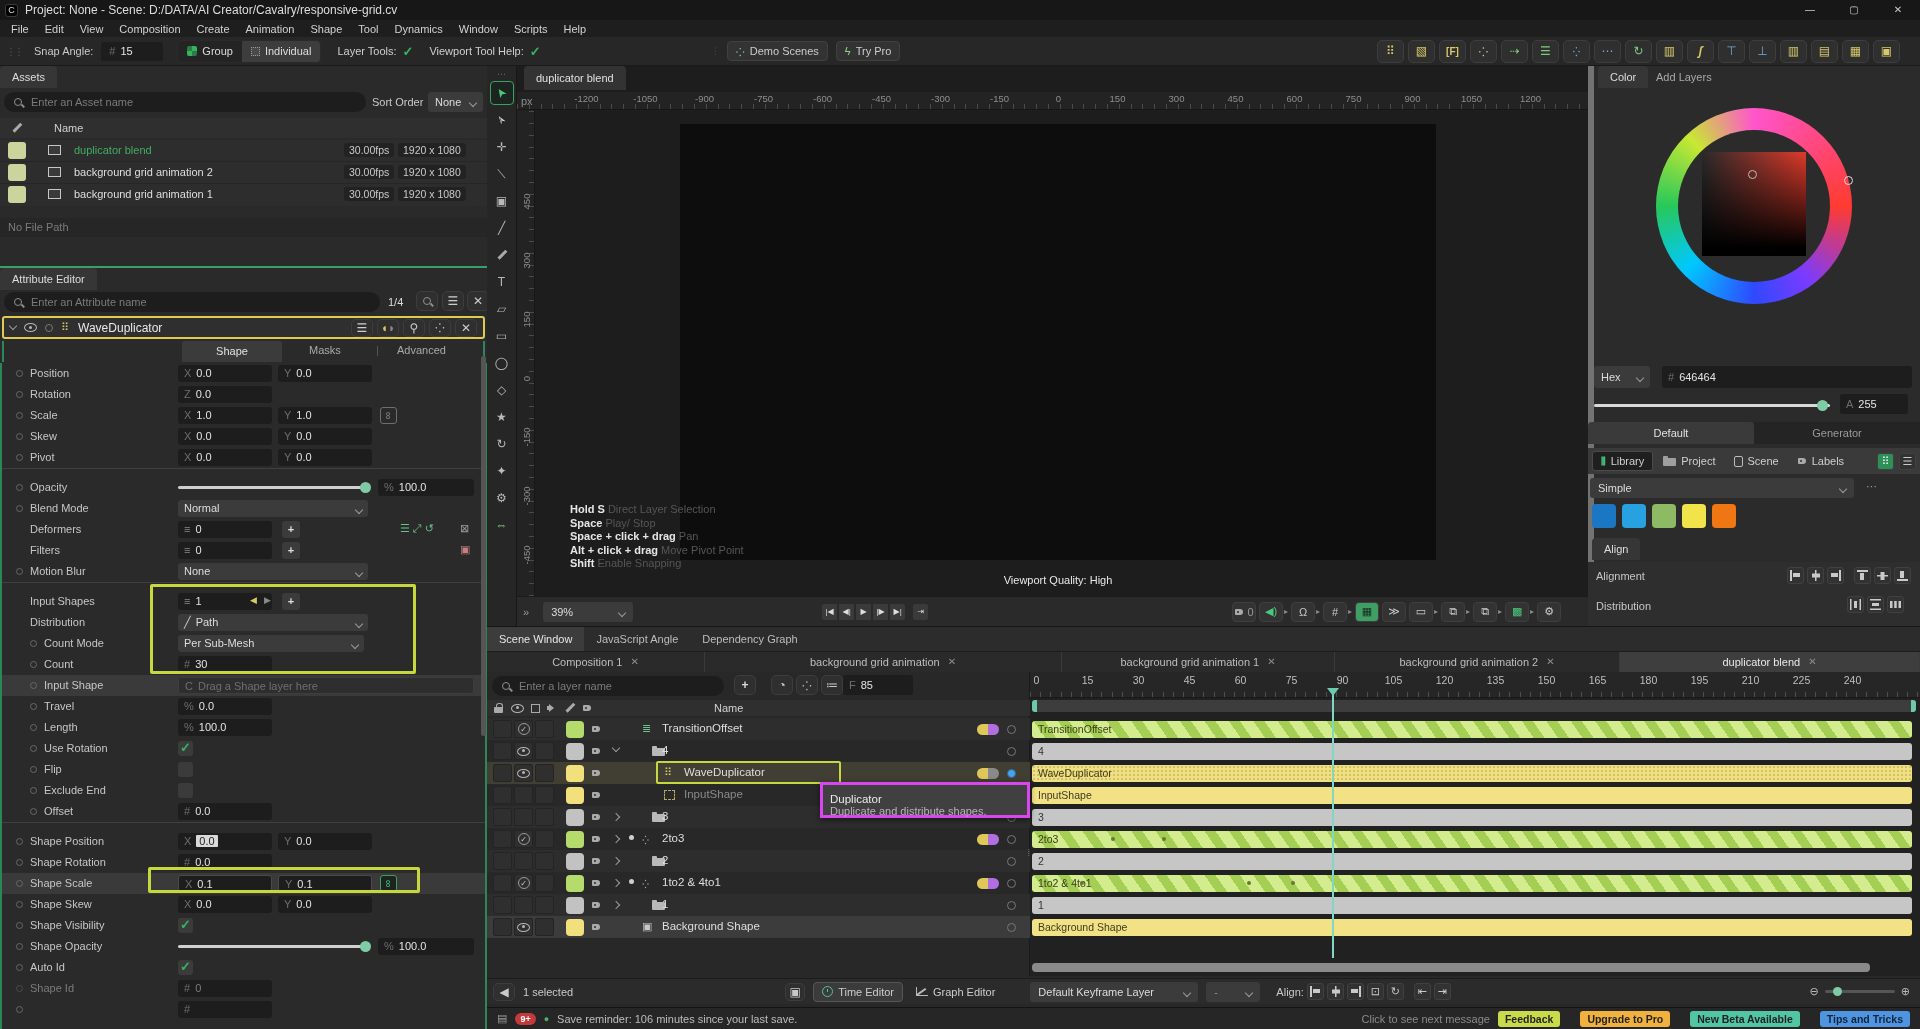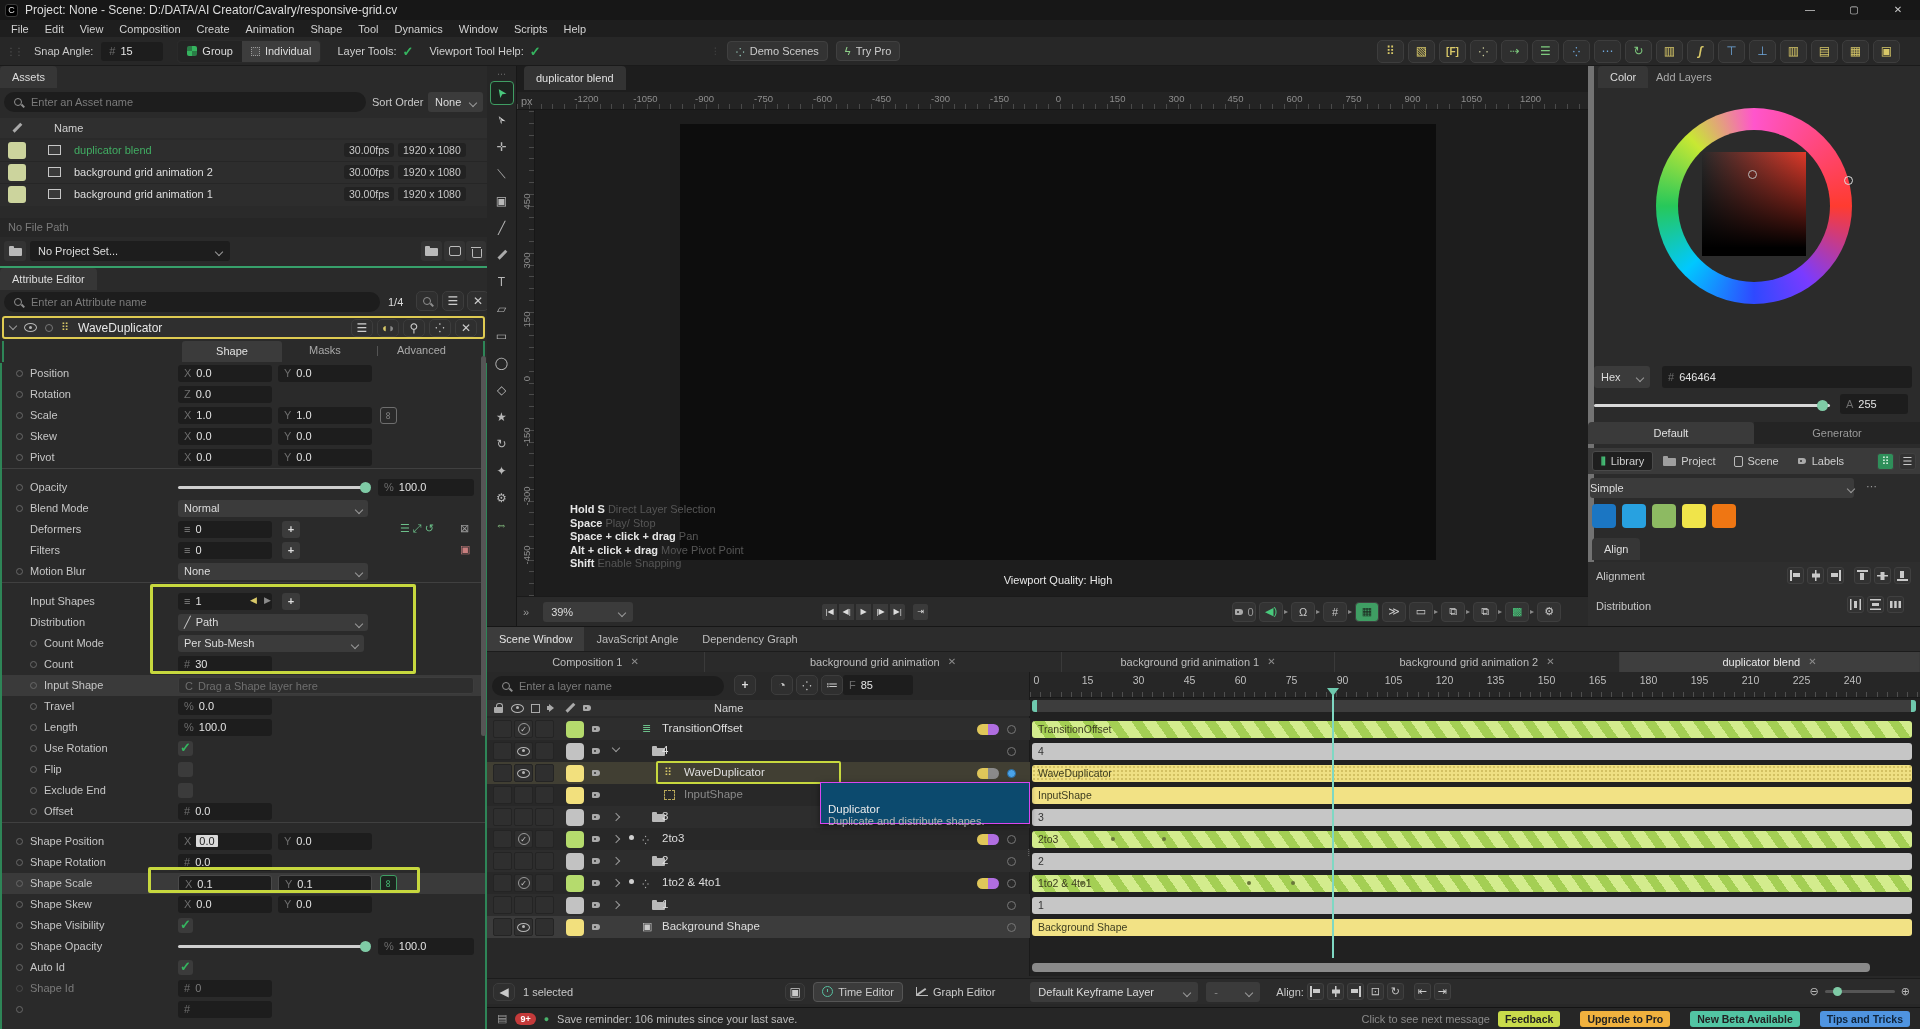--- a/index.html
+++ b/index.html
@@ -269,35 +269,20 @@
       </div>
       <div style="position:relative;height:22px;background:#2d2d2d">
         <span class="abs" style="left:8px;top:2px;width:18px;height:17px;background:#ccd49d;border-radius:3px"></span>
         <span class="abs i-comp" style="left:48px;top:5px"></span>
         <span class="abs" style="left:74px;top:4px;color:#dedede">background grid animation 1</span>
         <span class="abs badge" style="left:344px;top:3px">30.00fps</span>
         <span class="abs badge" style="left:398px;top:3px">1920 x 1080</span>
       </div>
     </div>
     <div class="abs" style="left:0;top:152px;width:487px;height:19px;background:#262626;color:#7b7b7b;padding:3px 0 0 8px">No File Path</div>
-    <div class="abs" style="left:0;top:173px;width:487px;height:26px;background:#2a2a2a">
-      <span class="abs" style="left:4px;top:2px;width:22px;height:20px;background:#333;border-radius:3px;display:flex;align-items:center;justify-content:center">
-          <span class="i-folder"></span>
-        </span>
-      <span class="abs dd" style="left:30px;top:2px;width:200px;height:20px;line-height:20px;padding:0 8px;background:#1d1d1d"><span>No Project Set...</span><span class="chd" style="float:right;margin-top:8px"></span></span>
-      <span class="abs" style="left:421px;top:2px;width:21px;height:20px;background:#333;border-radius:3px;display:flex;align-items:center;justify-content:center">
-          <span class="i-folder"></span>
-        </span>
-      <span class="abs" style="left:444px;top:2px;width:21px;height:20px;background:#333;border-radius:3px;display:flex;align-items:center;justify-content:center">
-          <span class="i-mon"></span>
-        </span>
-      <span class="abs" style="left:466px;top:2px;width:20px;height:20px;background:#333;border-radius:3px;display:flex;align-items:center;justify-content:center">
-          <span class="i-trash"></span>
-        </span>
-    </div>
     <div class="abs" style="left:0;top:200px;width:487px;height:2px;background:#37a06b"></div>
 
     <div class="ptab" style="left:0;top:202px">Attribute Editor</div>
     <div class="searchpill" style="left:4px;top:226px;width:376px">
       <span class="mg"></span>
       <span>Enter an Attribute name</span>
     </div>
     <span class="abs" style="left:388px;top:230px;color:#ddd">1/4</span>
     <span class="abs toolico" style="left:412px;top:225px;width:22px;height:20px">
         <span class="mg"></span>
@@ -647,21 +632,21 @@
         <span class="i-mon" style="width:9px;height:11px"></span>
         <span>Scene</span>
       </span>
     <span class="libbtn">
         <span class="i-tag"></span>
         <span>Labels</span>
       </span>
     <span class="alico" style="margin-left:auto;background:#2f8f5a;color:#d9f2e3">⠿</span>
     <span class="alico">☰</span>
   </div>
-  <div class="abs dd" style="left:1590px;top:478px;width:264px;height:20px;line-height:20px;padding:0 0"><span>Simple</span><span class="chd" style="float:right;margin-top:8px"></span></div>
+  <div class="abs dd" style="left:1590px;top:478px;width:264px;height:20px;line-height:20px;padding:0 8px"><span>Simple</span><span class="chd" style="float:right;margin-top:8px"></span></div>
   <span class="abs" style="left:1866px;top:480px;color:#9a9a9a">⋯</span>
   <div class="abs" style="left:1592px;top:504px" id="swatchrow"><span class="sw" style="background: rgb(27, 118, 195);"></span><span class="sw" style="background: rgb(40, 161, 224);"></span><span class="sw" style="background: rgb(141, 186, 98);"></span><span class="sw" style="background: rgb(240, 228, 74);"></span><span class="sw" style="background: rgb(239, 118, 19);"></span></div>
 
   <span class="ptab" style="left:1592px;top:538px;position:absolute">Align</span>
   <div class="abs" style="left:1588px;top:562px;width:332px;height:64px;background:#2e2e2e">
     <span class="abs" style="left:8px;top:8px;color:#c6c6c6">Alignment</span>
     <span class="abs" style="left:196px;top:5px;display:flex">
       <span class="alico">
           <svg class="mini" width="11" height="11">
             <rect x="0" y="0" width="2" height="11" fill="#c9c9c9"></rect>
@@ -791,21 +776,21 @@
           <div class="lrow" style="top: 132px; background: rgb(45, 45, 45);"><span class="cell" style="left:6px"></span><span class="cell" style="left:27px"></span><span class="cell" style="left:48px"></span><span class="lsw" style="background:#c2c2c2"></span><span class="abs i-tag" style="left:104px;top:6px"></span><span class="chr" style="position:absolute;left:126px;top:8px"></span><span class="abs i-folder" style="left:155px;top:6px"></span><span class="lname" style="left:175px;">2</span><span class="rc" style="left:520px;"></span></div>
           <div class="lrow" style="top: 154px;"><span class="cell" style="left:6px"></span><span class="cell" style="left:27px">
               <span class="ckc">✓</span>
             </span><span class="cell" style="left:48px"></span><span class="lsw" style="background:#b5db6d"></span><span class="abs i-tag" style="left:104px;top:6px"></span><span class="chr" style="position:absolute;left:126px;top:8px"></span><span class="abs" style="left:142px;top:7px;width:5px;height:5px;background:#cfcfcf;border-radius:50%"></span><span class="abs" style="left:155px;top:4px;color:#a9a9a9">⁛</span><span class="lname" style="left:175px;">1to2 &amp; 4to1</span><span class="pill l" style="left:490px;background:#e0c75a"></span><span class="pill r" style="left:501px;background:#b06ee0"></span><span class="rc" style="left:520px;"></span></div>
           <div class="lrow" style="top: 176px; background: rgb(45, 45, 45);"><span class="cell" style="left:6px"></span><span class="cell" style="left:27px"></span><span class="cell" style="left:48px"></span><span class="lsw" style="background:#c2c2c2"></span><span class="abs i-tag" style="left:104px;top:6px"></span><span class="chr" style="position:absolute;left:126px;top:8px"></span><span class="abs i-folder" style="left:155px;top:6px"></span><span class="lname" style="left:175px;">1</span><span class="rc" style="left:520px;"></span></div>
           <div class="lrow" style="top: 198px; background: rgb(60, 60, 60);"><span class="cell" style="left:6px"></span><span class="cell" style="left:27px">
               <span class="i-eye"></span>
             </span><span class="cell" style="left:48px"></span><span class="lsw" style="background:#f2e07d"></span><span class="abs i-tag" style="left:104px;top:6px"></span><span class="abs" style="left:155px;top:4px;color:#c9c9c9">▣</span><span class="lname" style="left:175px;">Background Shape</span><span class="rc" style="left:520px;"></span></div>
         </div>
 
-      <div class="abs" style="left:333px;top:110px;width:210px;height:36px;background:#0c4a6e;border:1px solid #d946ef;box-shadow:0 2px 6px rgba(0,0,0,.5);padding:20px 7px;z-index:9">
+      <div class="abs" style="left:333px;top:110px;width:210px;height:36px;background:#404040;border:3px solid #d946ef;box-shadow:0 2px 6px rgba(0,0,0,.5);padding:8px 7px;z-index:9">
         <div style="color:#eaeaea;font-size:11.5px">Duplicator</div>
         <div style="color:#b5b5b5;font-size:11px">Duplicate and distribute shapes.</div>
       </div>
       <span class="abs" style="right:-1px;top:176px;color:#777;font-size:9px">⁞</span>
     </div>
 
     <div class="tlane" style="top:45px;bottom:31px">
       <div style="position:absolute;left:0;top:0;right:0;height:26px;background:#262626;border-bottom:1px solid #191919;
         background-image:repeating-linear-gradient(90deg,#4e4e4e 0 1px,transparent 1px 10.2px);background-size:100% 5px;background-position:0 100%;background-repeat:no-repeat">
         <div id="ticks" style="position:absolute;left:-19px;top:2px;display:flex">

